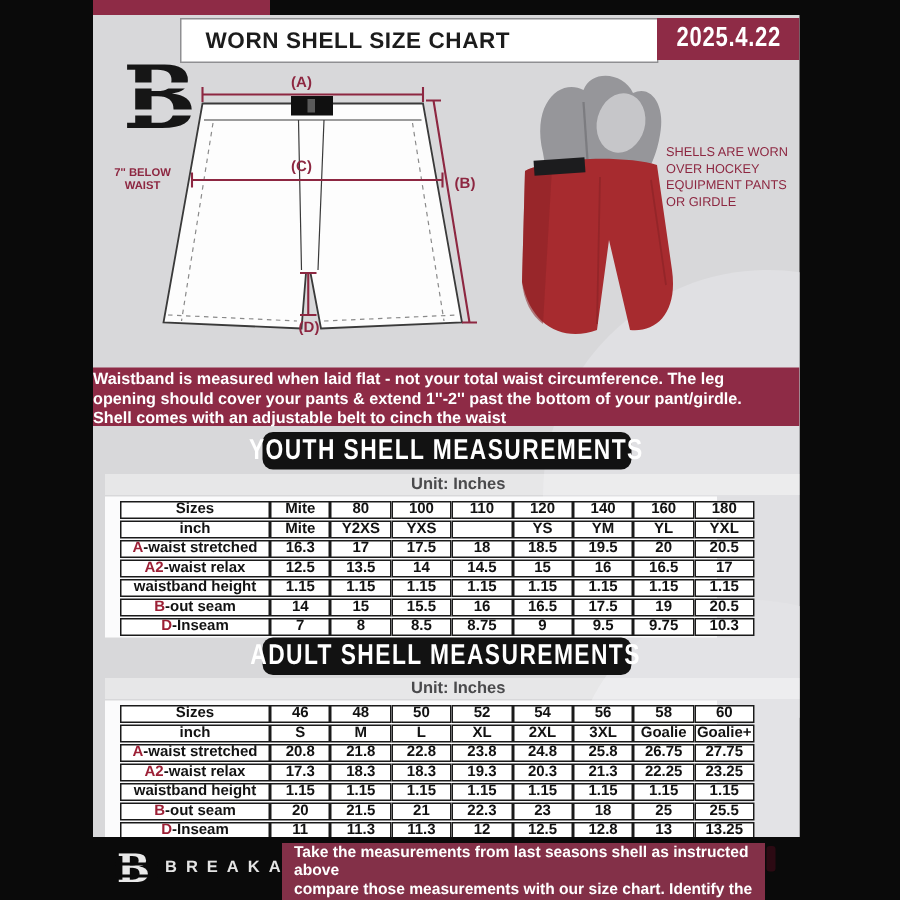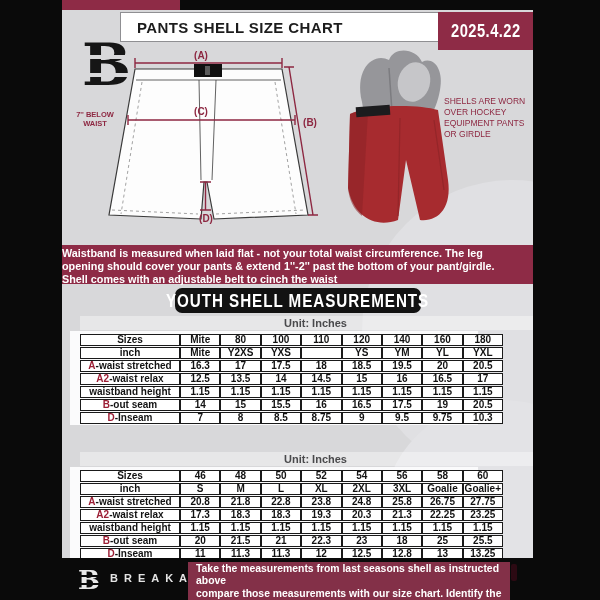--- a/index.html
+++ b/index.html
@@ -13,39 +13,39 @@
   .wm1{left:300px;top:170px;width:300px;height:300px;}
   .wm2{left:320px;top:390px;width:240px;height:240px;background:#e3e3e6;}
 
   
   .logo{position:absolute;left:20px;top:24px;width:58px;height:66px;}
   .logo .glyph{font-family:"DejaVu Serif",serif;font-weight:700;font-size:58px;line-height:62px;color:#161616;}
   .logo .slit{position:absolute;left:-2px;right:-2px;height:4px;background:#d8d8da;}
   .title-box{position:absolute;left:58px;top:2px;width:317px;height:28px;background:#ffffff;
              border:1px solid #8f8f92;display:flex;align-items:center;}
   .title-box span{font-size:15px;font-weight:700;color:#1c1c1c;letter-spacing:.4px;padding-left:16px;}
-  .date-box{position:absolute;left:376px;top:2px;width:95px;height:38px;background:#8e2b46;
+  .date-box{position:absolute;left:376px;top:2px;width:95px;height:28px;background:#8e2b46;
             display:flex;align-items:center;justify-content:center;text-align:right;}
   .date-box span{color:#fff;font-weight:700;font-size:16px;letter-spacing:.5px;transform:scale(.92,1.15);}
 
   
   .mlabel{position:absolute;color:#8d2741;font-weight:700;font-size:10px;transform:translateX(-50%);}
   .waist-note{position:absolute;left:10px;top:100px;width:46px;text-align:center;
               color:#8d2741;font-weight:700;font-size:7.5px;line-height:9px;}
   .photo-caption{position:absolute;left:382px;top:86px;width:94px;color:#8d2741;
                  font-weight:400;font-size:8.5px;line-height:11px;}
 
   
   .banner{position:absolute;left:0;top:235px;width:471px;height:39px;background:#8e2b46;
           color:#fff;text-align:left;font-size:10.8px;font-weight:700;line-height:13px;padding-top:2px;box-sizing:border-box;}
 
   .section-head{position:absolute;left:50%;transform:translateX(-50%);width:246px;height:25px;background:#121212;
                 border-radius:7px;display:flex;align-items:center;justify-content:center;}
   .section-head span{color:#fff;font-weight:700;font-size:16px;letter-spacing:1px;transform:scale(.95,1.2);white-space:nowrap;}
-  .unit-band{position:absolute;left:18px;width:471px;height:14px;background:rgba(255,255,255,.38);
+  .unit-band{position:absolute;left:8px;width:471px;height:14px;background:rgba(255,255,255,.38);
              text-align:center;font-size:11px;font-weight:600;color:#4a4a4c;line-height:14px;}
 
   .panel{position:absolute;left:8px;width:408px;background:#fbfbfc;}
   table.meas{border-collapse:separate;border-spacing:0 1px;table-layout:fixed;width:423px;margin:2px 0 0 10px;}
   table.meas td{border:1px solid #1a1a1a;background:#fff;text-align:center;vertical-align:middle;
                 font-size:10px;font-weight:700;color:#121212;height:10px;line-height:10px;padding:0;}
   table.meas td.lbl{width:98px;}
   table.meas .pfx{color:#9c1f35;}
 
   
@@ -68,21 +68,21 @@
 <div class="page">
   <div class="wm wm1"></div>
   <div class="wm wm2"></div>
 
   <div class="logo">
     <div class="glyph">B</div>
     <div class="slit" style="top:21px;"></div>
     <div class="slit" style="top:39px;"></div>
   </div>
   <div class="title-box">
-    <span>PANTS SHELL SIZE CHART</span>
+    <span>WORN SHELL SIZE CHART</span>
   </div>
   <div class="date-box">
     <span>2025.4.22</span>
   </div>
 
   <svg style="left:0;top:38px;" width="270" height="200" viewBox="0 0 270 200">
     <path d="M73,21 L220,21 L246,167 L152,171 L145,134 L142,134 L139,171 L47,167 Z" fill="#fdfdfd" stroke="#3a3a3a" stroke-width="1.2"></path>
     <path d="M74,32 L219,32" stroke="#3a3a3a" stroke-width="0.8" fill="none"></path>
     <path d="M137,32 L139,132 M154,32 L150,132" stroke="#3a3a3a" stroke-width="0.8" fill="none"></path>
     <path d="M80,34 L59,166 M213,34 L234,166" stroke="#8a8a8a" stroke-width="0.8" stroke-dasharray="3,3" fill="none"></path>
@@ -208,20 +208,23 @@
             <td>8.75</td>
             <td>9</td>
             <td>9.5</td>
             <td>9.75</td>
             <td>10.3</td>
           </tr>
         </tbody>
       </table>
   </div>
 
+  <div class="section-head" style="top:415px;">
+    <span>ADULT SHELL MEASUREMENTS</span>
+  </div>
   <div class="unit-band" style="top:442px;">Unit: Inches</div>
   <div class="panel" style="top:457px;height:91px;">
     <table class="meas">
         <tbody>
           <tr>
             <td class="lbl">Sizes</td>
             <td>46</td>
             <td>48</td>
             <td>50</td>
             <td>52</td>

